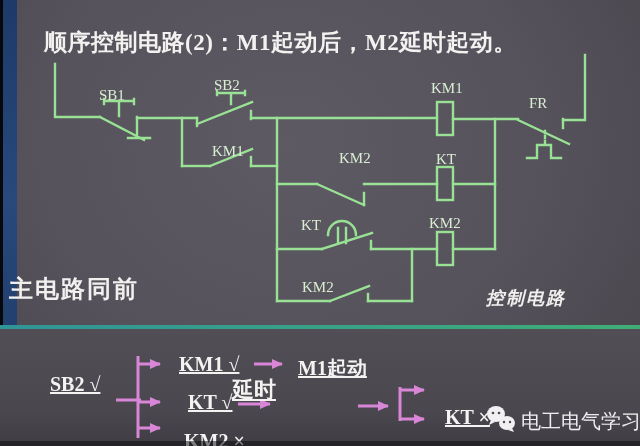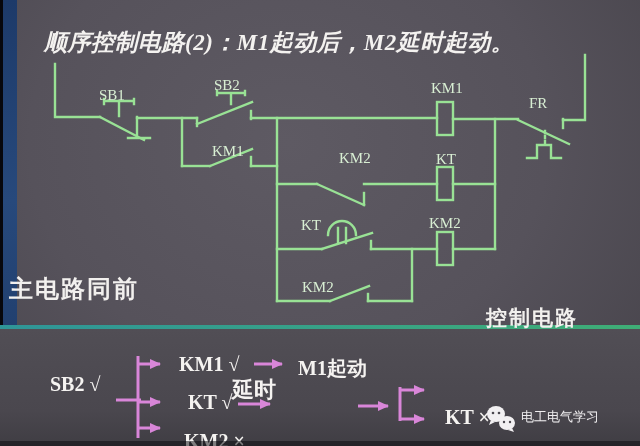--- a/index.html
+++ b/index.html
@@ -13,27 +13,27 @@
   #edge-black{left:0;top:0;width:3px;height:446px;background:#07070c;}
   #stripe-blue{left:3px;top:0;width:14px;height:446px;
     background:linear-gradient(180deg,#1d3a69 0%,#27497c 45%,#1c3763 100%);}
   
   #flow-bg{left:0;top:329px;width:640px;height:117px;
     background:linear-gradient(180deg,#514e55 0%,#4a474e 70%,#3f3d43 100%);}
   #divider{left:0;top:325px;width:640px;height:4px;
     background:linear-gradient(90deg,#2f9598,#3fae76);}
   #bottom-shade{left:0;top:441px;width:640px;height:5px;background:rgba(8,8,12,.5);}
   #title{left:44px;top:27px;width:560px;color:#f4f2f0;font-size:23px;font-weight:bold;
-    letter-spacing:.5px;white-space:nowrap;font-style:italic;}
+    letter-spacing:.5px;white-space:nowrap;}
   .cap{color:#f2f0ee;font-weight:bold;white-space:nowrap;}
   #cap-left{left:9px;top:273px;font-size:24px;letter-spacing:2px;}
-  #cap-right{left:486px;top:304px;font-size:21px;letter-spacing:2px;}
-  .ftext{color:#f5f3f1;font-weight:bold;font-size:20px;white-space:nowrap;}
+  #cap-right{left:486px;top:286px;font-size:18px;letter-spacing:2px;font-style:italic;}
+  .ftext{color:#f5f3f1;font-weight:bold;font-size:20px;white-space:nowrap;text-decoration:underline;}
   #f-delay{font-size:22px;}
-  #wm-text{color:#efedef;font-size:13px;font-weight:500;white-space:nowrap;}
+  #wm-text{color:#efedef;font-size:20px;font-weight:500;white-space:nowrap;}
   svg{display:block;}
   .gline{stroke:#99e295;stroke-width:2.4;fill:none;stroke-linecap:square;}
   .glabel{fill:#d8eed3;font-size:15px;font-family:"Liberation Serif","DejaVu Serif",serif;}
   .pline{stroke:#d986d9;stroke-width:3;fill:none;}
 </style>
 </head>
 <body>
 
 <div id="stage">
 

